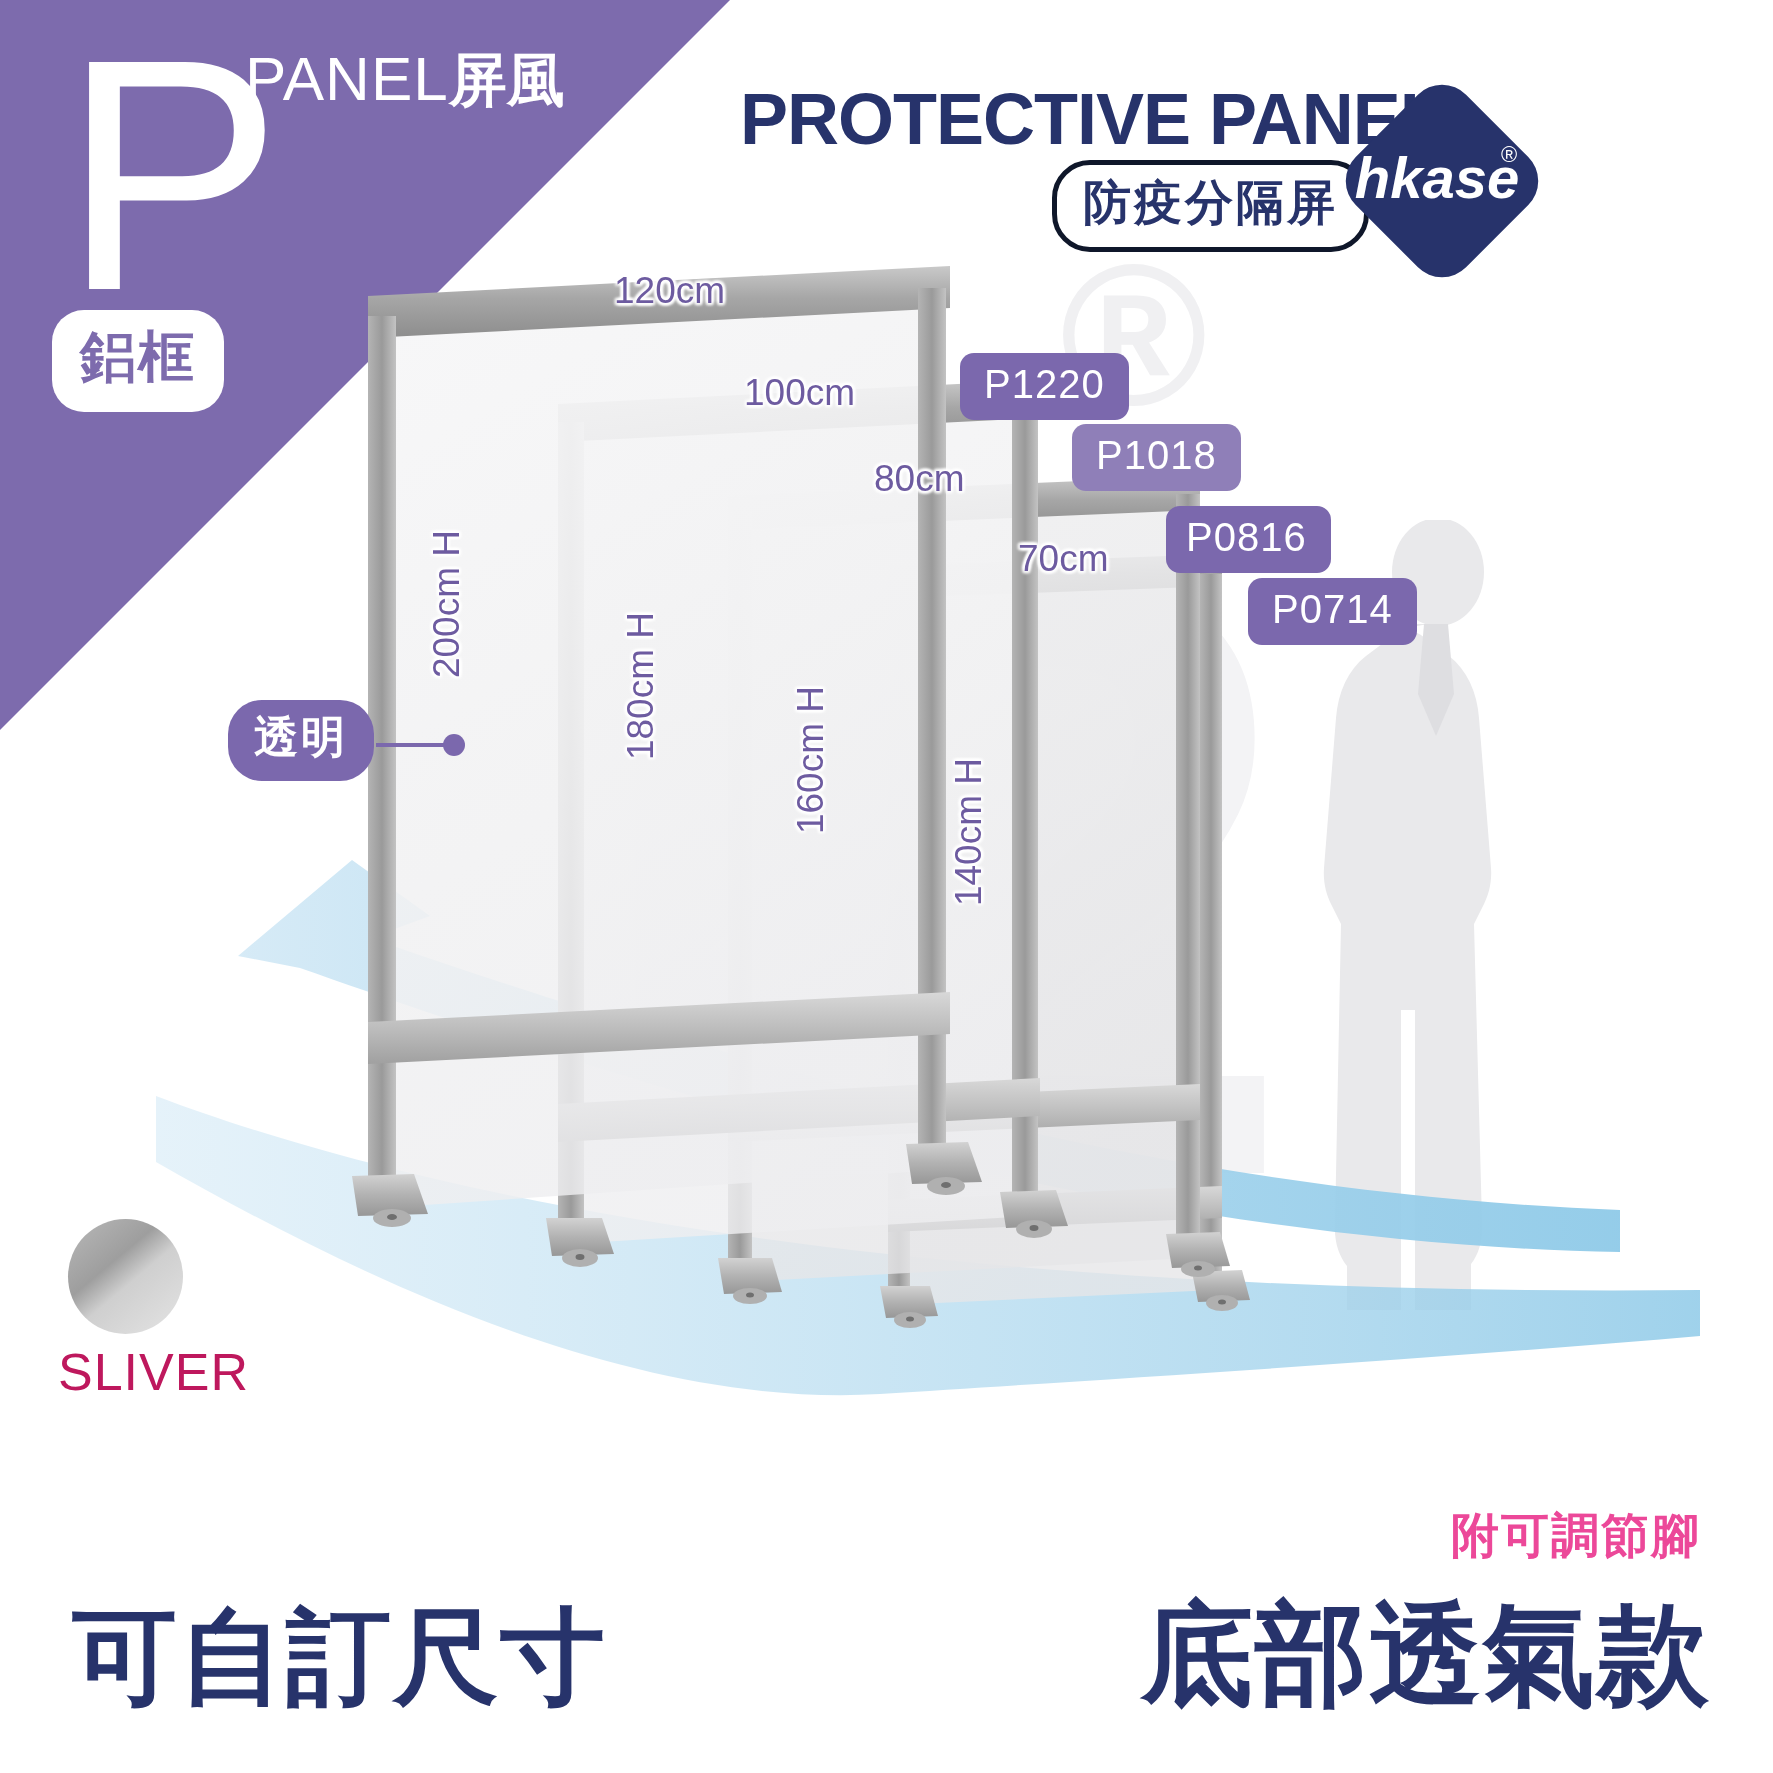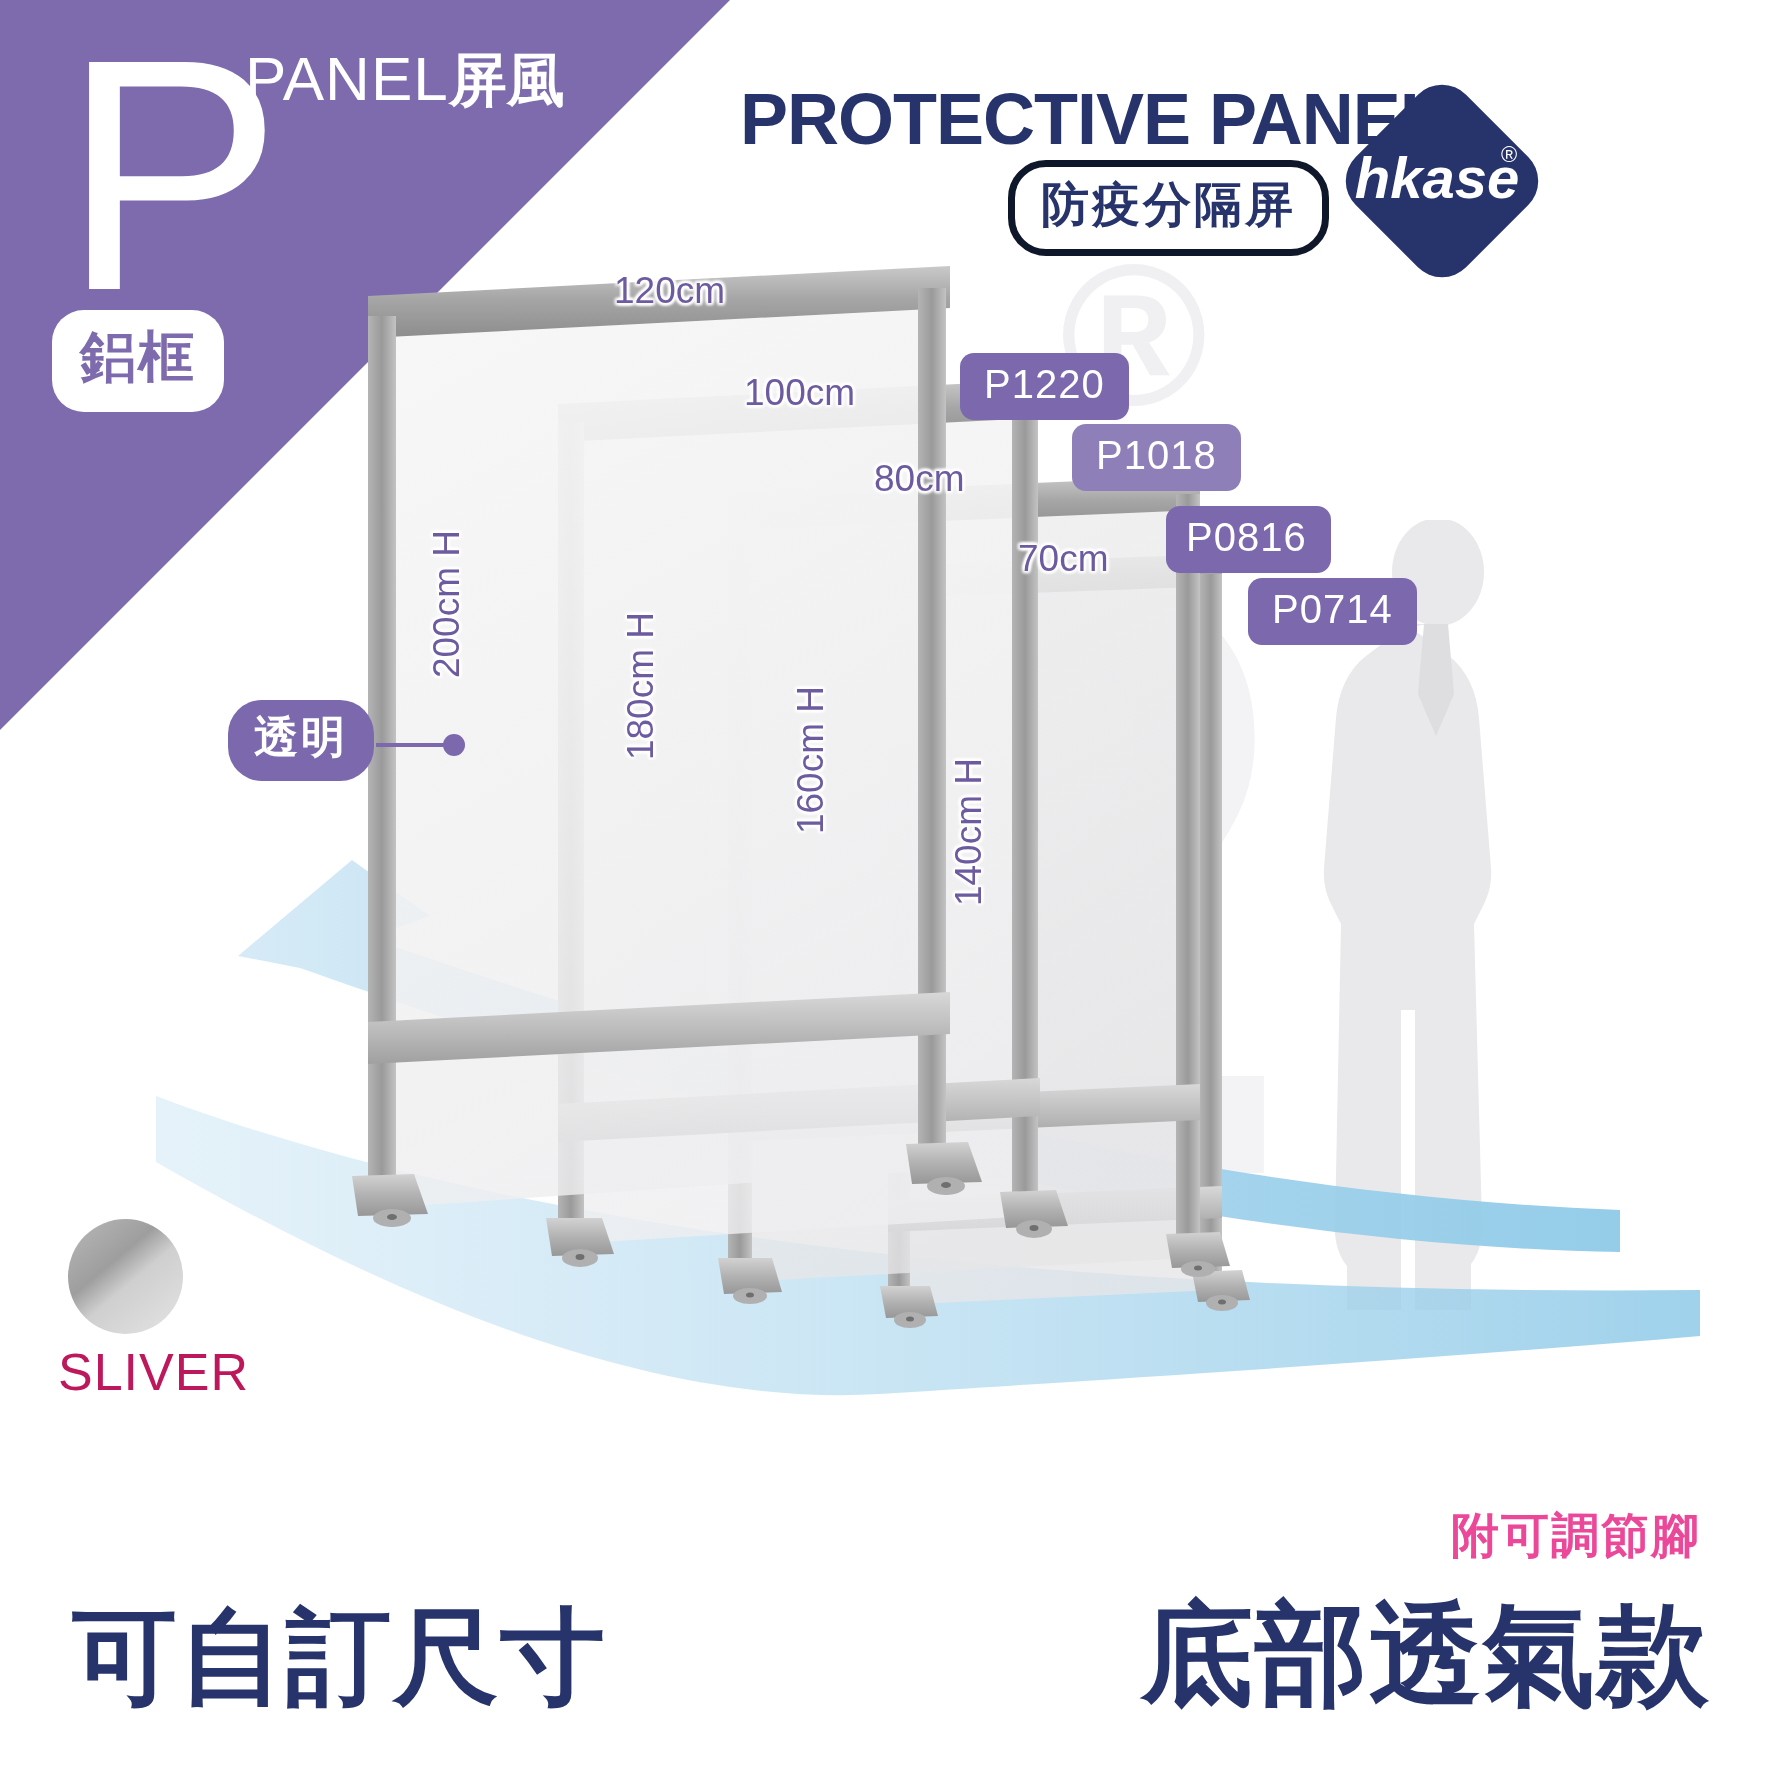--- a/index.html
+++ b/index.html
@@ -40,22 +40,22 @@
     z-index:5;
   }
 
   
   #title-en {
     position:absolute; left:740px; top:78px;
     font-size:72px; font-weight:bold; color:#27336b;
     letter-spacing:-1px; white-space:nowrap; z-index:6;
   }
   #title-cn-wrap {
-    position:absolute; left:1008px; top:160px;
-    border:7px solid #0f172a; border-radius:38px;
+    position:absolute; left:1052px; top:160px;
+    border:5px solid #0f172a; border-radius:38px;
     padding:6px 26px 12px 26px; z-index:6;
   }
   #title-cn {
     font-size:48px; font-weight:bold; color:#27336b;
     letter-spacing:3px; white-space:nowrap;
   }
   #logo {
     position:absolute; left:1337px; top:76px;
     width:210px; height:210px; z-index:6;
   }

